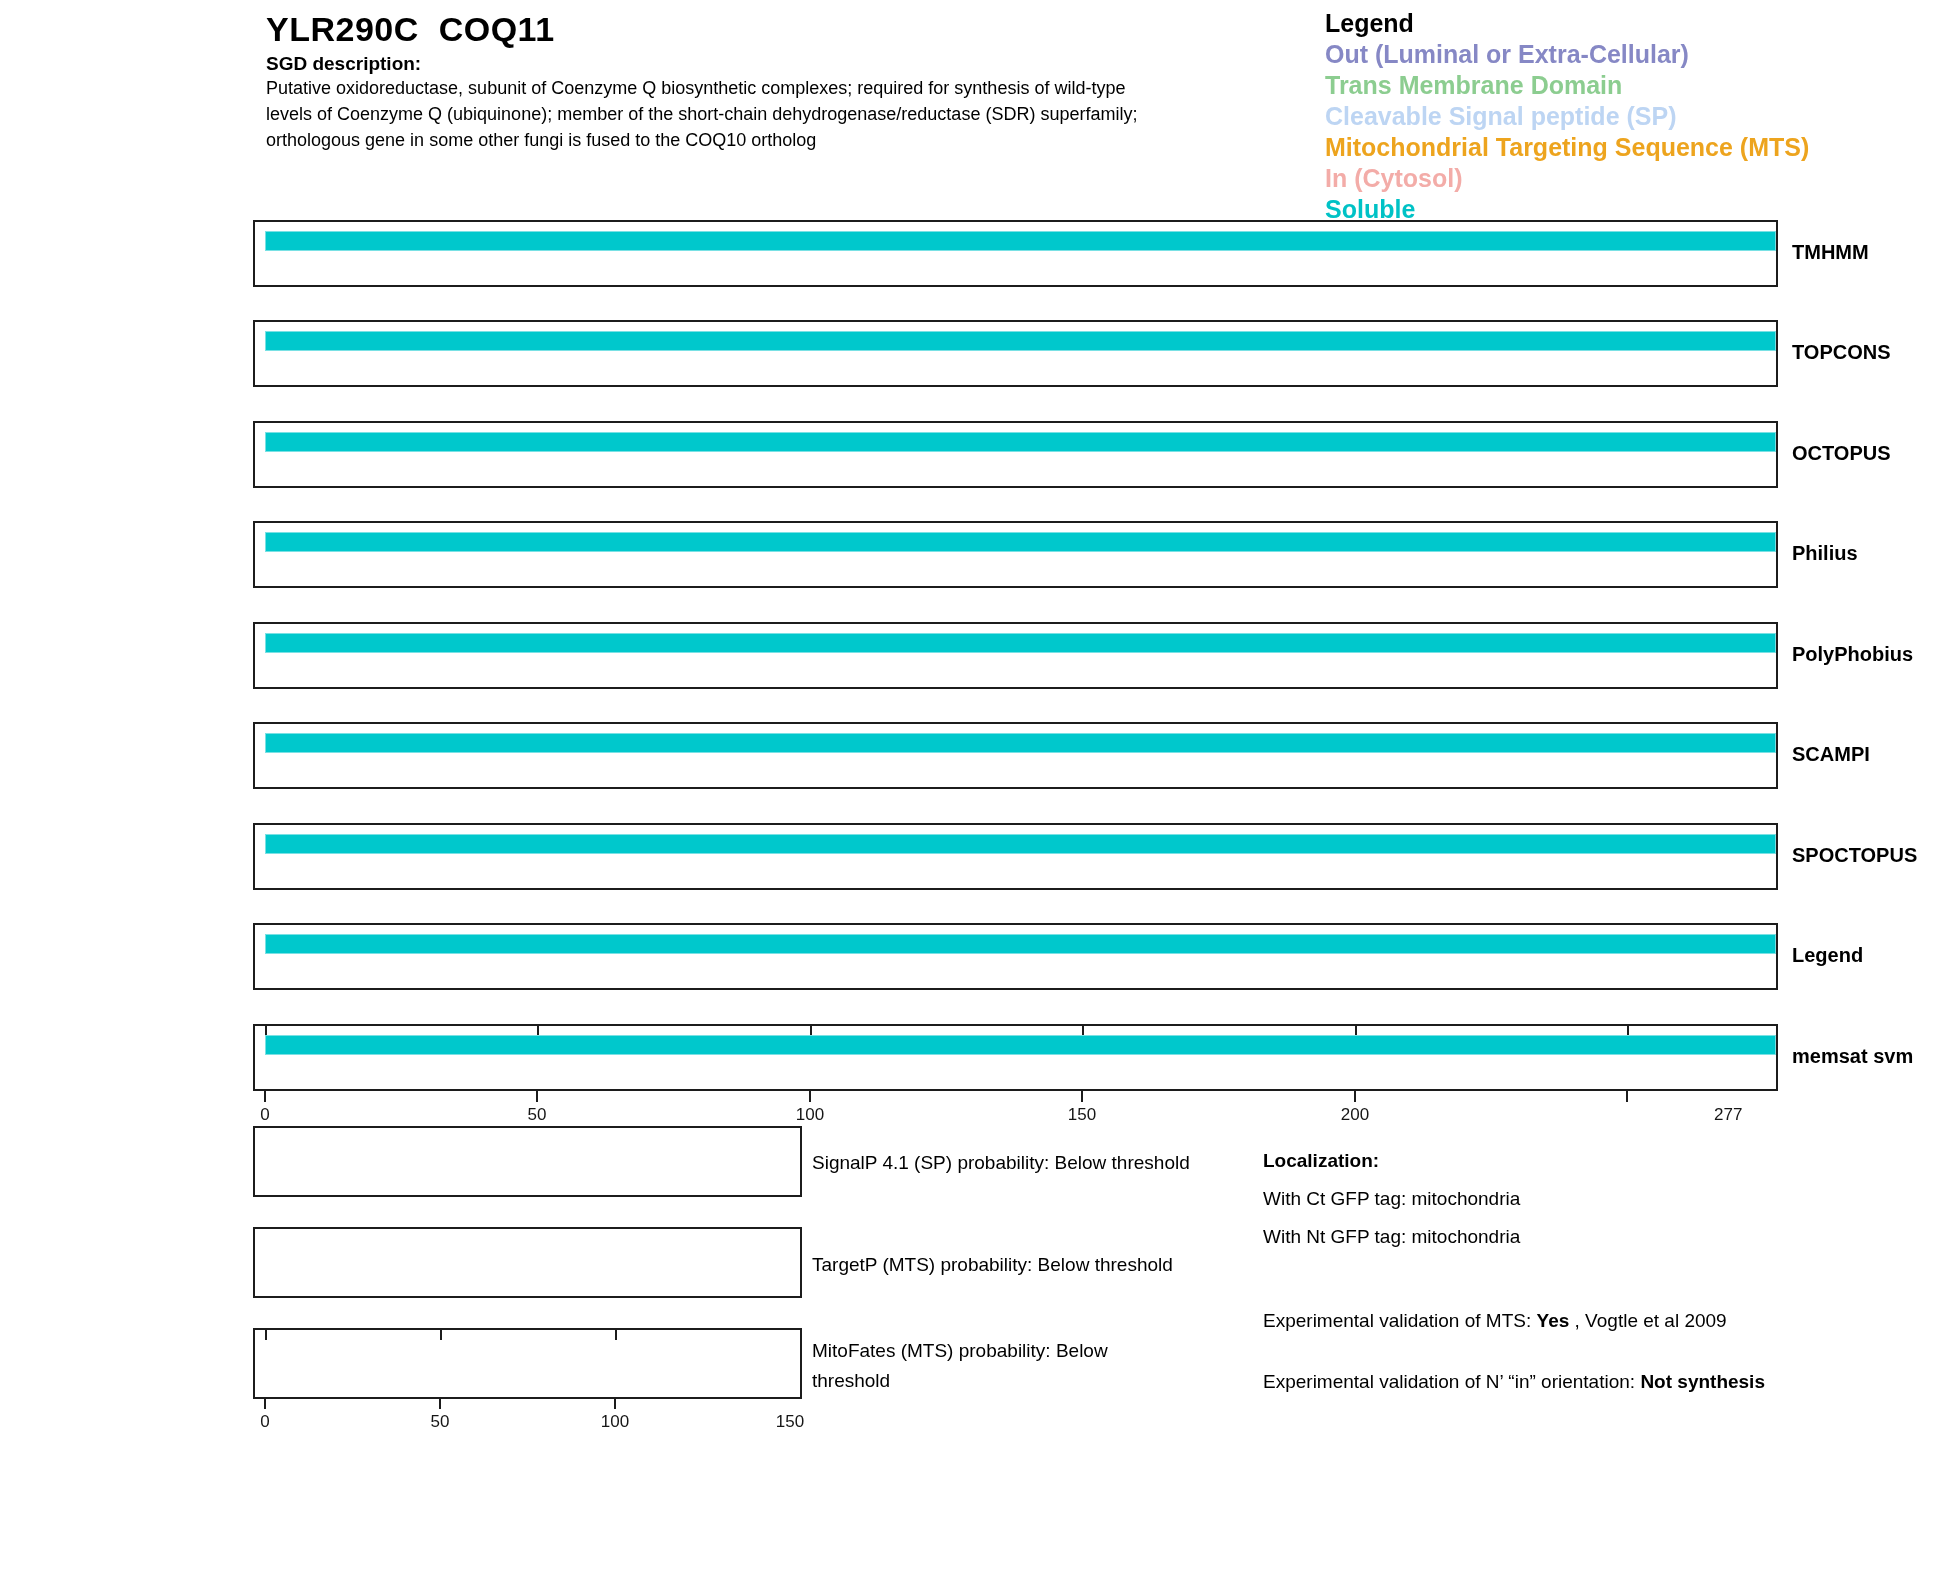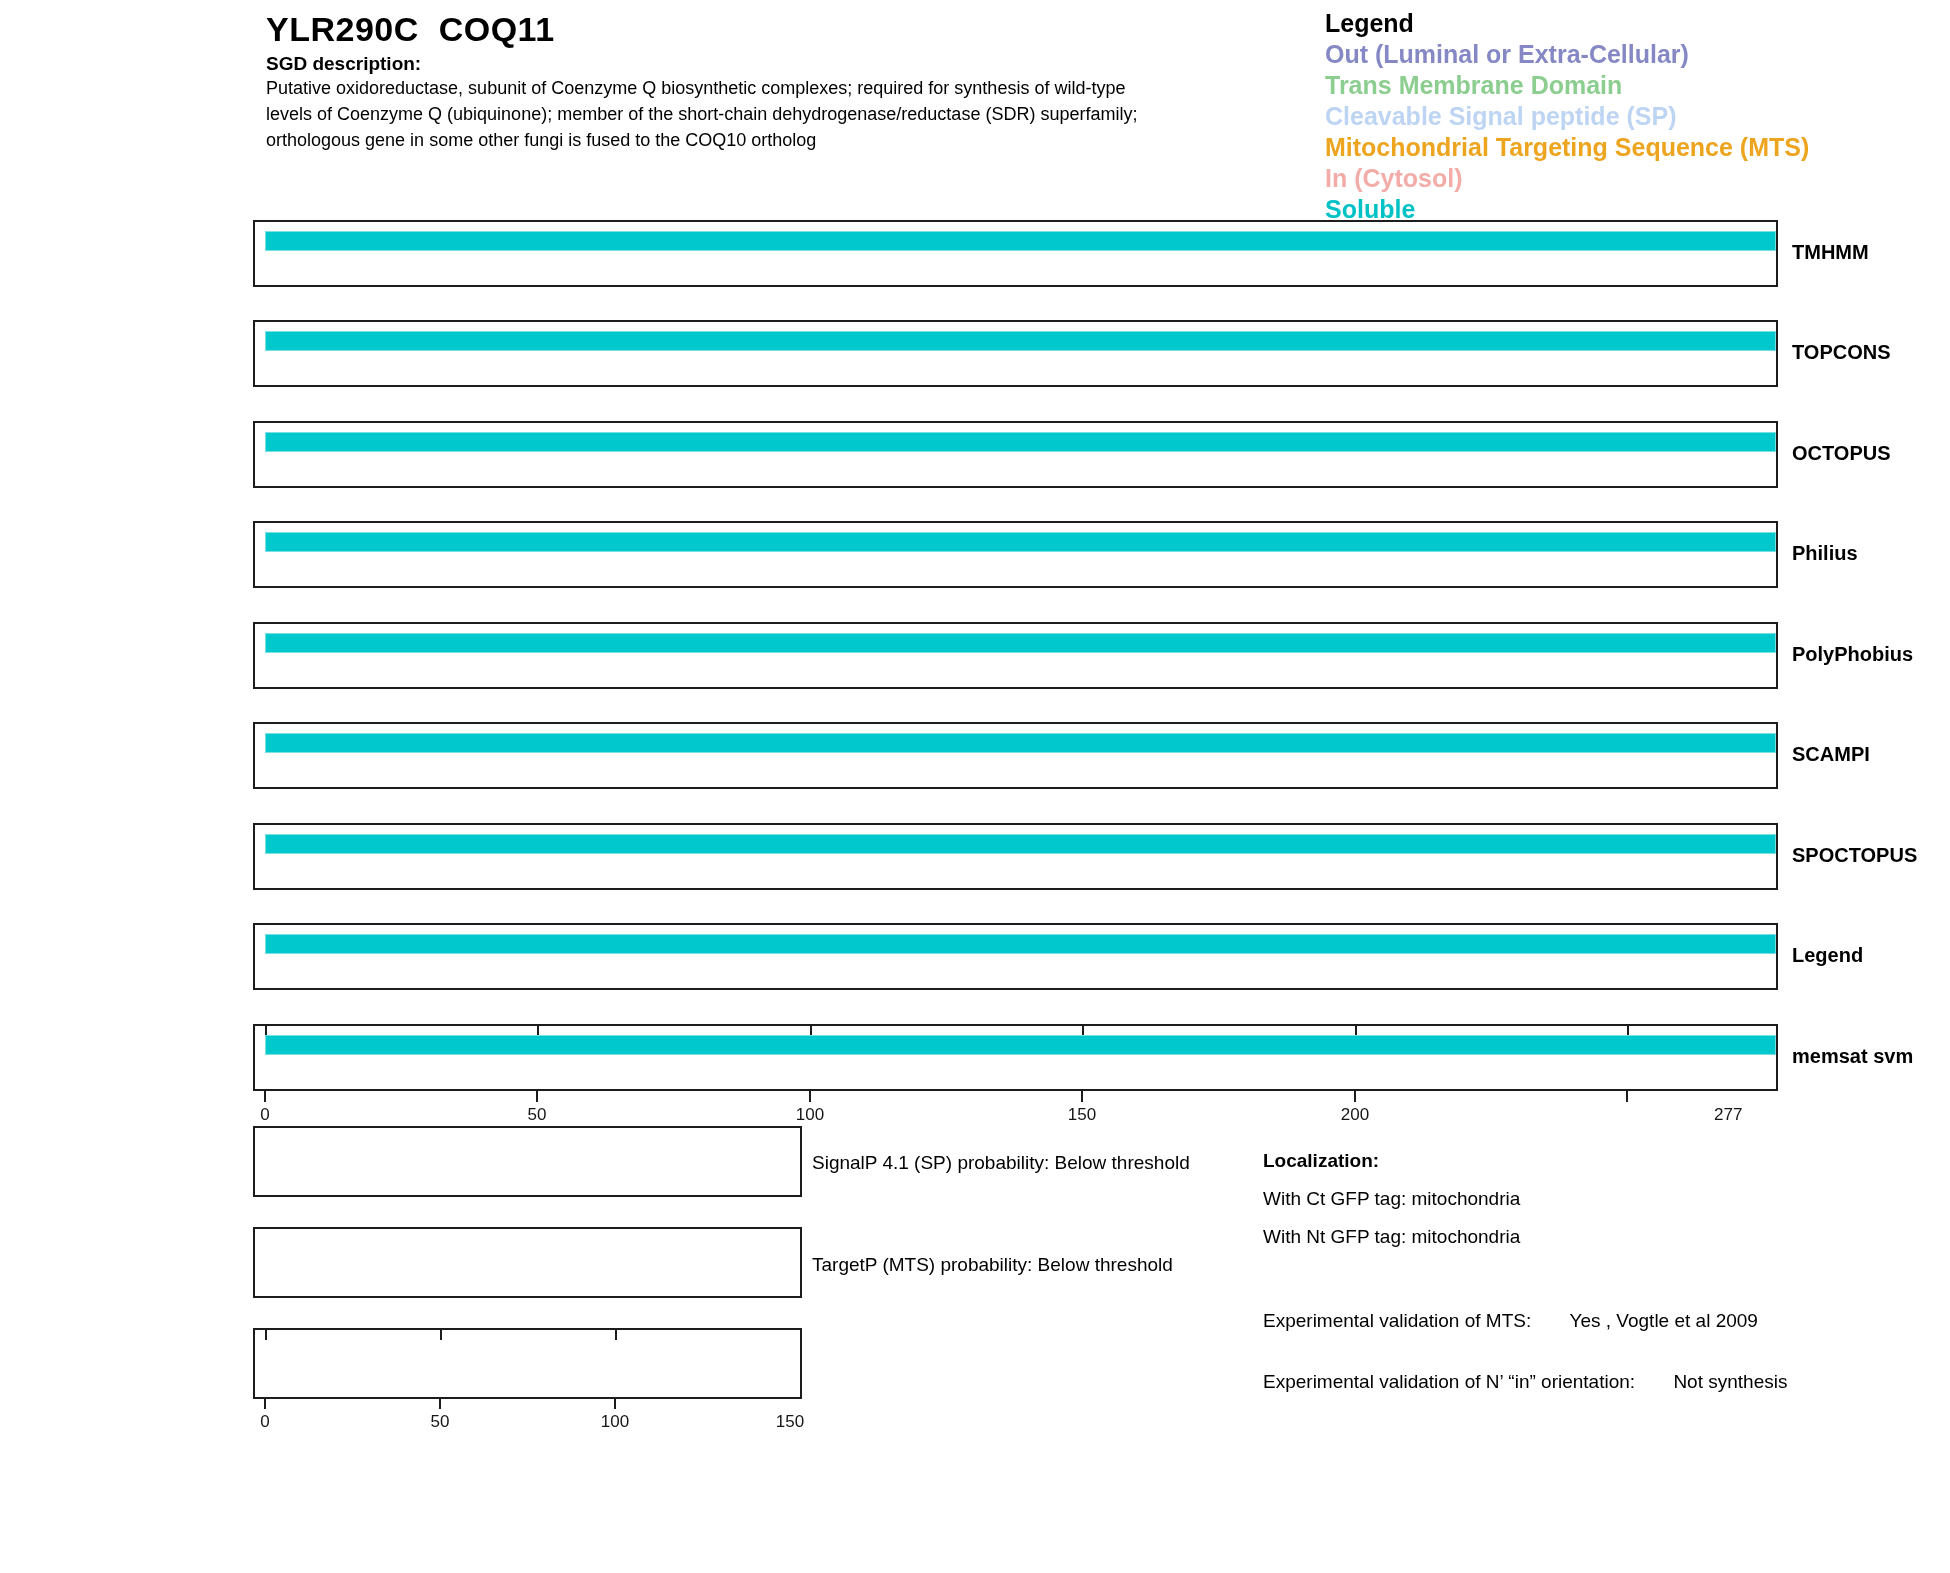--- a/index.html
+++ b/index.html
@@ -13,21 +13,21 @@
   .legend-title{color:#000;}
   .track-box{position:absolute;left:253px;width:1521px;height:63px;border:2px solid #1c1c1c;background:#fff;}
   .track-bar{position:absolute;left:10px;top:9px;width:1509px;height:18px;background:#00c8cc;border:1px solid #79e1e4;}
   .track-label{position:absolute;left:1792px;font-size:20px;font-weight:bold;white-space:nowrap;}
   .tick{position:absolute;width:2px;background:#1c1c1c;}
   .tick-in{top:0;height:11px;}
   .axis-label{position:absolute;font-size:17px;color:#161616;width:60px;text-align:center;}
   .p-box{position:absolute;left:253px;width:545px;height:67px;border:2px solid #1c1c1c;background:#fff;}
   .p-label{position:absolute;left:812px;font-size:19px;line-height:30px;white-space:nowrap;}
   .loc{position:absolute;left:1263px;font-size:19px;line-height:30px;white-space:nowrap;}
-  .loc b{font-weight:normal;margin-left:33px;}
+  .loc b{font-weight:bold;}
   .wrapblock{white-space:normal;width:558px;line-height:31px;}
 </style>
 </head>
 <body>
 
 <div class="canvas">
 
   <div class="abs page-title">YLR290C  COQ11</div>
   <div class="abs sgd-label">SGD description:</div>
   <div class="abs desc">
@@ -114,20 +114,21 @@
   <div class="p-label" style="top:1148px">SignalP 4.1 (SP) probability: Below threshold</div>
 
   <div class="p-box" style="top:1227px"></div>
   <div class="p-label" style="top:1250px">TargetP (MTS) probability: Below threshold</div>
 
   <div class="p-box" style="top:1328px">
     <div class="tick tick-in" style="left:10px;height:10px"></div>
     <div class="tick tick-in" style="left:185px;height:10px"></div>
     <div class="tick tick-in" style="left:360px;height:10px"></div>
   </div>
+  <div class="p-label" style="top:1336px;white-space:normal;width:330px">MitoFates (MTS) probability: Below threshold</div>
 
   <div class="tick" style="left:264px;top:1399px;height:10px"></div>
   <div class="tick" style="left:439px;top:1399px;height:10px"></div>
   <div class="tick" style="left:614px;top:1399px;height:10px"></div>
   <div class="axis-label" style="left:240px;top:1412px;width:50px">0</div>
   <div class="axis-label" style="left:415px;top:1412px;width:50px">50</div>
   <div class="axis-label" style="left:590px;top:1412px;width:50px">100</div>
   <div class="axis-label" style="left:765px;top:1412px;width:50px">150</div>
 
   <div class="loc" style="top:1146px;font-weight:bold">Localization:</div>

